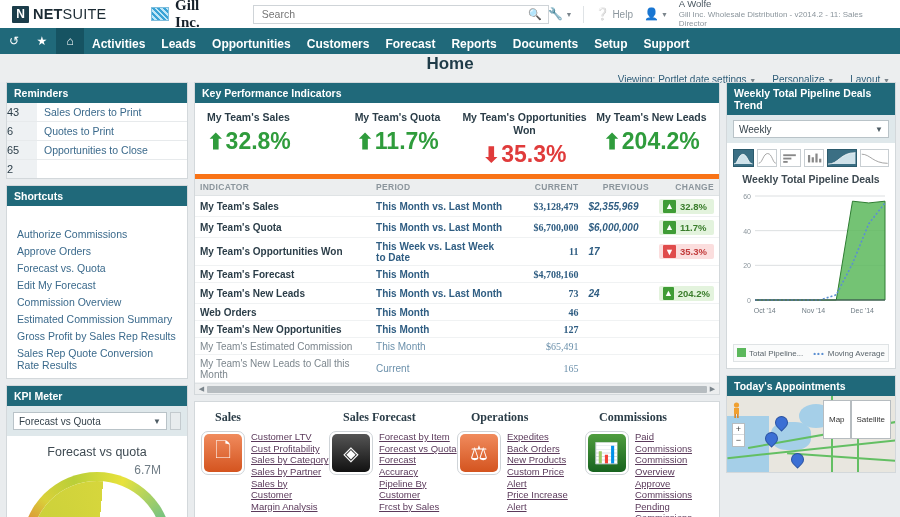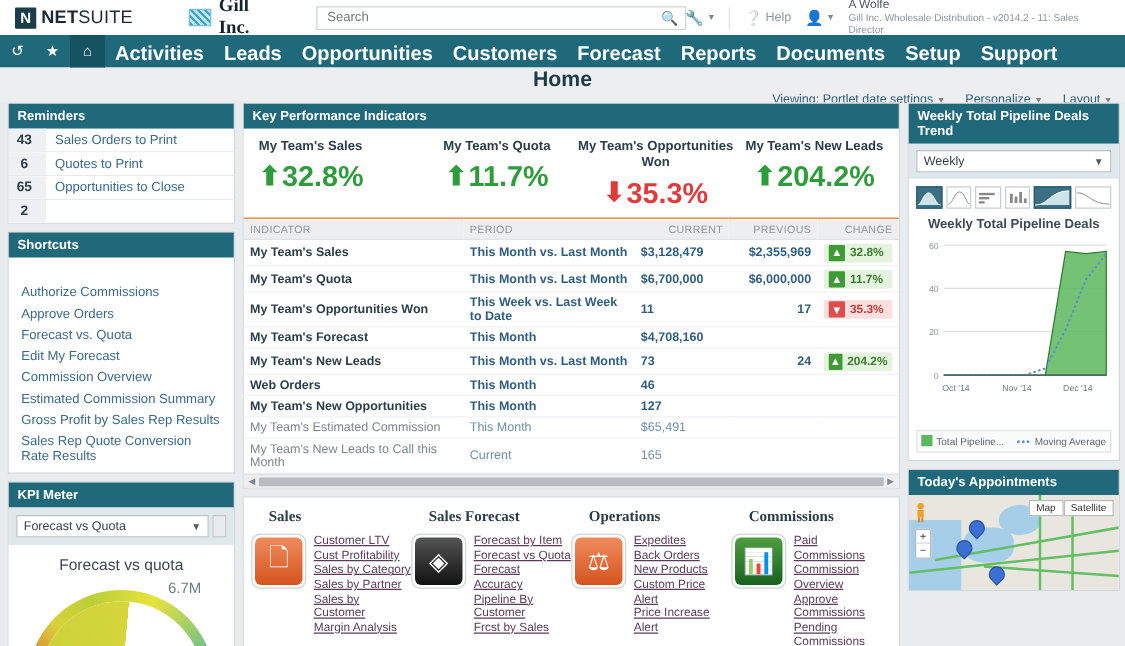--- a/index.html
+++ b/index.html
@@ -62,21 +62,21 @@
     height: 26px; background: #20697a;
     display: flex; align-items: stretch;
   }
   .nav-ic {
     width: 28px; display: flex; align-items: center; justify-content: center;
     color: #fff; font-size: 12px; cursor: pointer;
   }
   .nav-ic.active { background: #165362; }
   .nav-item {
     display: flex; align-items: center; padding: 16px 8px;
-    color: #fff; font-size: 16px; font-weight: bold; cursor: pointer;
+    color: #fff; font-size: 12px; font-weight: bold; cursor: pointer;
     white-space: nowrap;
   }
 
   
   .pagehead {
     height: 28px; display: flex; align-items: center;
     padding: 0 10px; background: #eceeef; flex-direction: column;
   }
   .pagetitle { font-size: 17px; font-weight: bold; color: #1f3b48; }
   .pagehead .right { margin-left: auto; display: flex; gap: 16px; align-items: center; }
@@ -95,22 +95,22 @@
   .portlet-hd {
     background: #20697a; color: #fff;
     font-size: 10.5px; font-weight: bold;
     padding: 4px 7px;
   }
 
   
   .rem-row { display: flex; border-bottom: 1px solid #e7eaec; background: #fff; }
   .rem-row:last-child { border-bottom: 0; }
   .rem-n {
-    width: 30px; text-align: center; padding: 3px 5px 3px 0;
-    font-weight: bold; color: #2b3d48; font-size: 11px;
+    width: 30px; text-align: left; padding: 3px 5px 3px 0;
+    font-weight: normal; color: #2b3d48; font-size: 11px;
     background: #eef1f3;
   }
   .rem-t { padding: 3px 0 3px 7px; color: #3b6a8c; font-size: 10.5px; cursor: pointer; }
 
   
   .sc-list { padding: 19px 0 5px 0; }
   .sc-item { padding: 2.5px 10px; color: #3b6a8c; font-size: 10.5px; cursor: pointer; }
 
   
   .kpi-sel-wrap { padding: 6px; background: #dfe8eb; display:flex; gap: 3px; }
@@ -153,32 +153,32 @@
     font-size: 23px; font-weight: bold; margin-top: 4px;
     display: flex; align-items: center; justify-content: center; gap: 1px;
   }
   .kpi-cell.first .kpi-val { justify-content: flex-start; }
   .up { color: #2f9c3c; }
   .down { color: #e03b3b; }
   .arw { font-size: 21px; line-height: 1; }
 
   table.kpitab { width: 100%; border-collapse: collapse; }
   table.kpitab th {
-    text-align: left; font-size: 8.5px; font-weight: normal; color: #8b959c;
-    background: #eceeef; padding: 3px 5px; border-top: 1px solid #f97316;
+    text-align: left; font-size: 8.5px; font-weight: bold; color: #8b959c;
+    background: #eceeef; padding: 3px 5px; border-top: 5px solid #f97316;
     border-bottom: 1px solid #dfe3e5; letter-spacing: .3px;
   }
   table.kpitab td { padding: 2.5px 5px; font-size: 10px; border-bottom: 1px solid #f0f2f3; }
   .c-ind { font-weight: bold; color: #2b3d48; width: 190px; }
   .c-ind.dim { font-weight: normal; color: #7c868d; }
   .c-per { font-weight: bold; color: #2f5d82; width: 150px; }
   .c-per.dim { font-weight: normal; color: #6b90ab; }
-  .c-cur { text-align: left; font-weight: bold; color: #2f5d82; width: 78px; }
+  .c-cur { text-align: right; font-weight: bold; color: #2f5d82; width: 78px; font-family: Liberation Serif, serif; }
   .c-cur.dim { font-weight: normal; color: #6b90ab; }
-  .c-prev { text-align: right; font-weight: bold; color: #2f5d82; width: 72px; }
+  .c-prev { text-align: left; font-weight: bold; color: #2f5d82; width: 72px; font-style: italic; }
   .c-chg { width: 62px; }
   .pill {
     display: flex; align-items: center; gap: 4px;
     border-radius: 2px; padding: 1px 4px; font-size: 9.5px; font-weight: bold;
     width: 55px;
   }
   .pill.g { background: #e3f3dd; color: #3a7d2c; }
   .pill.r { background: #fbdede; color: #c23b3b; }
   .pill .sq {
     width: 13px; height: 13px; display:flex; align-items:center; justify-content:center;
@@ -246,21 +246,21 @@
   .map-ctrl {
     position: absolute; left: 5px; top: 27px; width: 13px;
     background: #fff; border: 1px solid #b6bcc0; font-size: 9px;
     text-align: center; color: #444;
   }
   .map-ctrl div { height: 11px; line-height: 11px; }
   .map-ctrl div:first-child { border-bottom: 1px solid #d8dcdf; }
   .map-btns { position: absolute; right: 4px; top: 4px; display: flex; }
   .map-btns span {
     background: #fff; border: 1px solid #b6bcc0; font-size: 8px;
-    padding: 1px 5px; color: #333;
+    padding: 14px 5px; color: #333;
   }
   .pin {
     position: absolute; width: 13px; height: 13px; border-radius: 50% 50% 50% 0;
     background: #3b6fd4; transform: rotate(-45deg); border: 1px solid #2a52a0;
   }
   .pegman { position: absolute; left: 5px; top: 6px; width: 9px; height: 16px; }
 </style>
 </head>
 <body>
 

